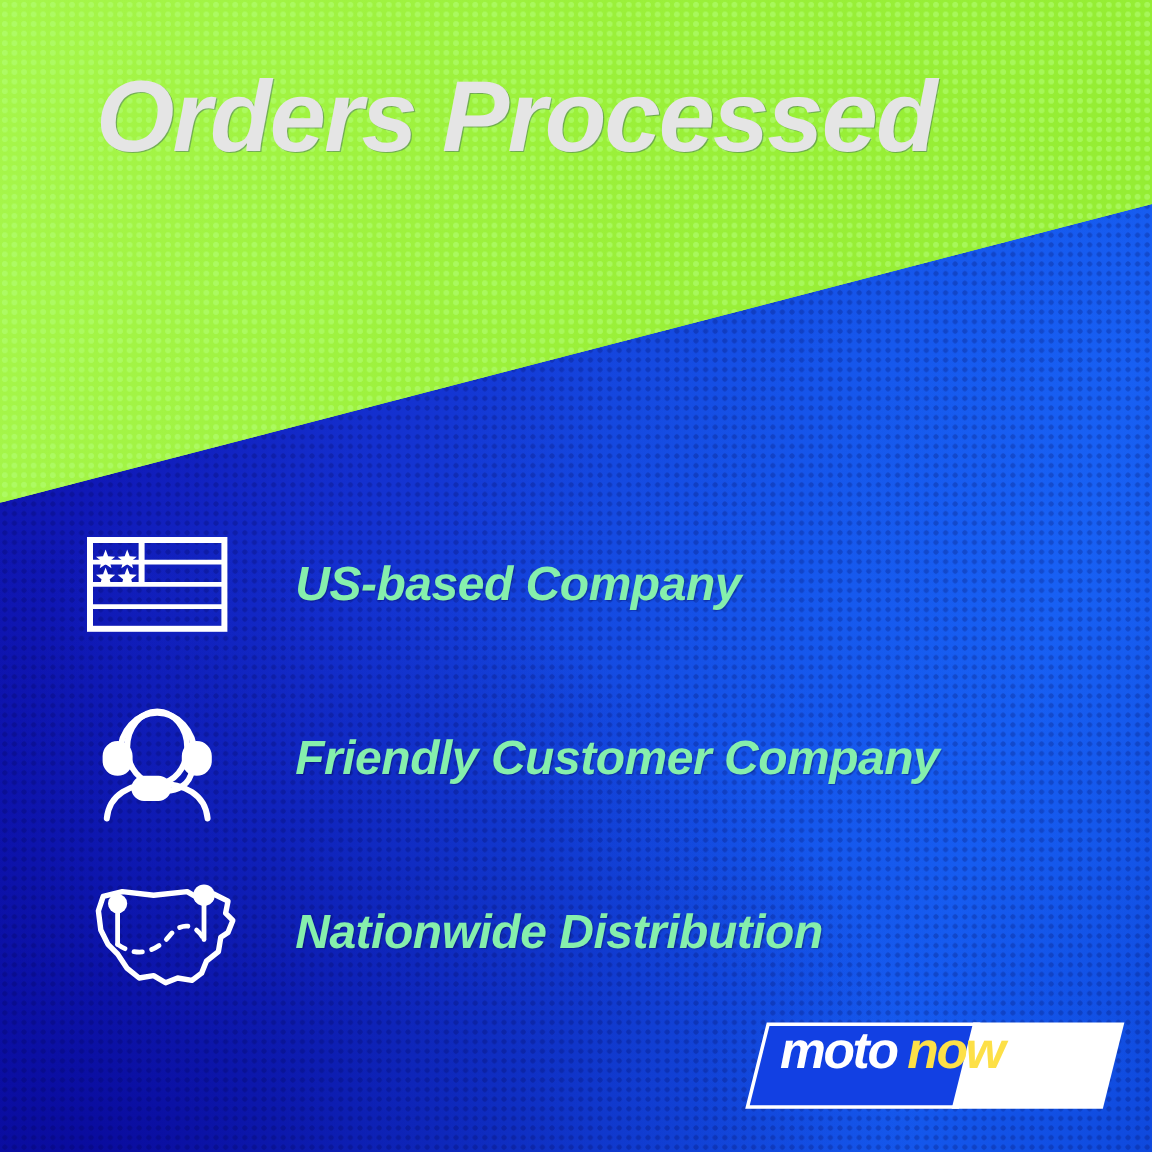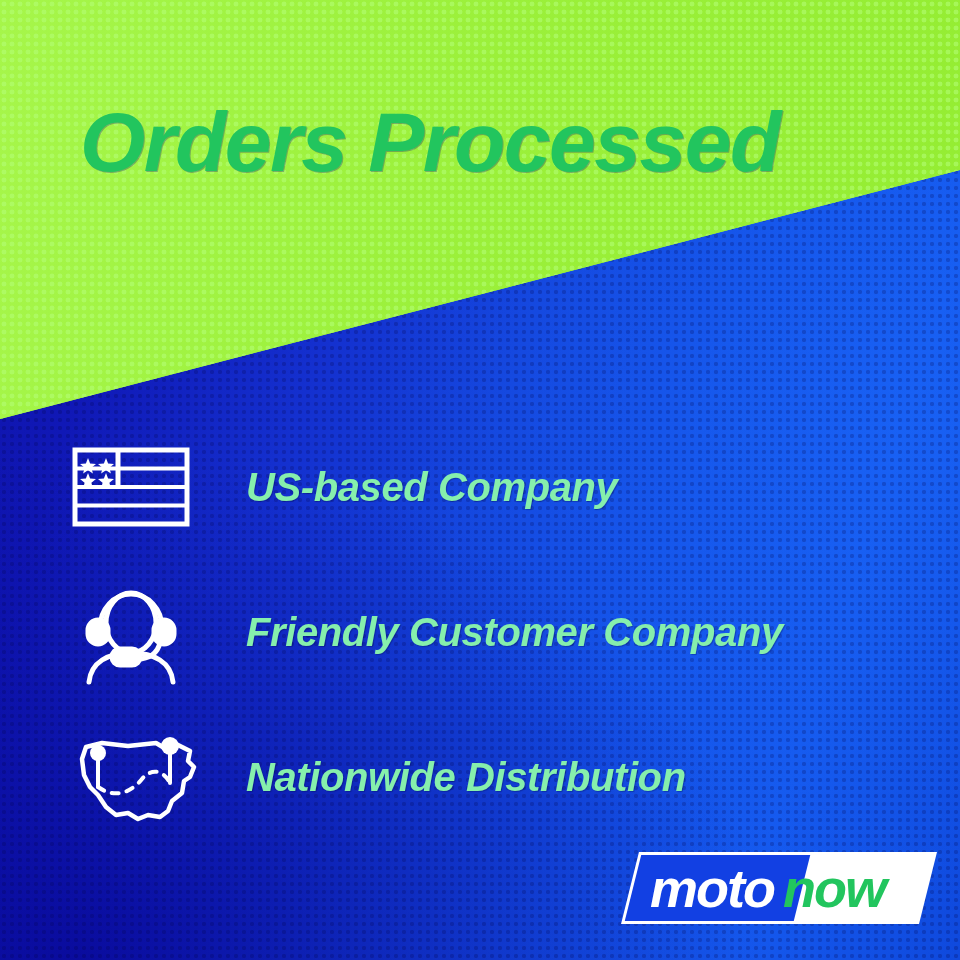--- a/index.html
+++ b/index.html
@@ -53,25 +53,24 @@
   .green-wedge .g-dots{
     position:absolute;inset:0;
     background-image:radial-gradient(circle at 50% 50%, rgba(180,255,120,.55) 2.2px, rgba(0,0,0,0) 2.7px);
     background-size:8px 8px;
   }
 
   
   .headline{
     position:absolute;left:80px;top:58px;width:860px;
     font-weight:bold;font-style:italic;
-    color:#22c55e;
+    color:#e5e5e5;
     letter-spacing:-1.5px;
     line-height:0.95;
     text-shadow:1px 1px 0 rgba(10,12,120,.30);
-    margin-top:45px;
   }
   .hl-line{display:block;white-space:nowrap;}
   .hl-1{font-size:84px;}
   .hl-2{font-size:84px;margin-top:4px;}
 
   
   .features{
     position:absolute;left:0;top:432px;width:960px;
   }
   .feature{
@@ -103,29 +102,29 @@
     box-sizing:border-box;
     transform:skewX(-14deg);
   }
   .logo-right{
     position:absolute;left:172px;top:0;width:126px;height:72px;
     background:#ffffff;
     transform:skewX(-14deg);
   }
   .logo-text{
     position:absolute;left:0;top:0;width:300px;height:72px;
-    display:flex;align-items:center;
+    display:flex;
     font-weight:bold;font-style:italic;
-    font-size:54px;
+    font-size:43px;
     letter-spacing:-2px;
     padding-left:20px;
     box-sizing:border-box;
   }
   .logo-moto{color:#ffffff;}
-  .logo-now{color:#22c55e;margin-left:9px;}
+  .logo-now{color:#fde047;margin-left:9px;}
 
   svg{display:block;overflow:visible;}
 </style>
 </head>
 <body>
 
 <div id="stage">
 
   <div class="blue-base"></div>
   <div class="blue-base2"></div>

